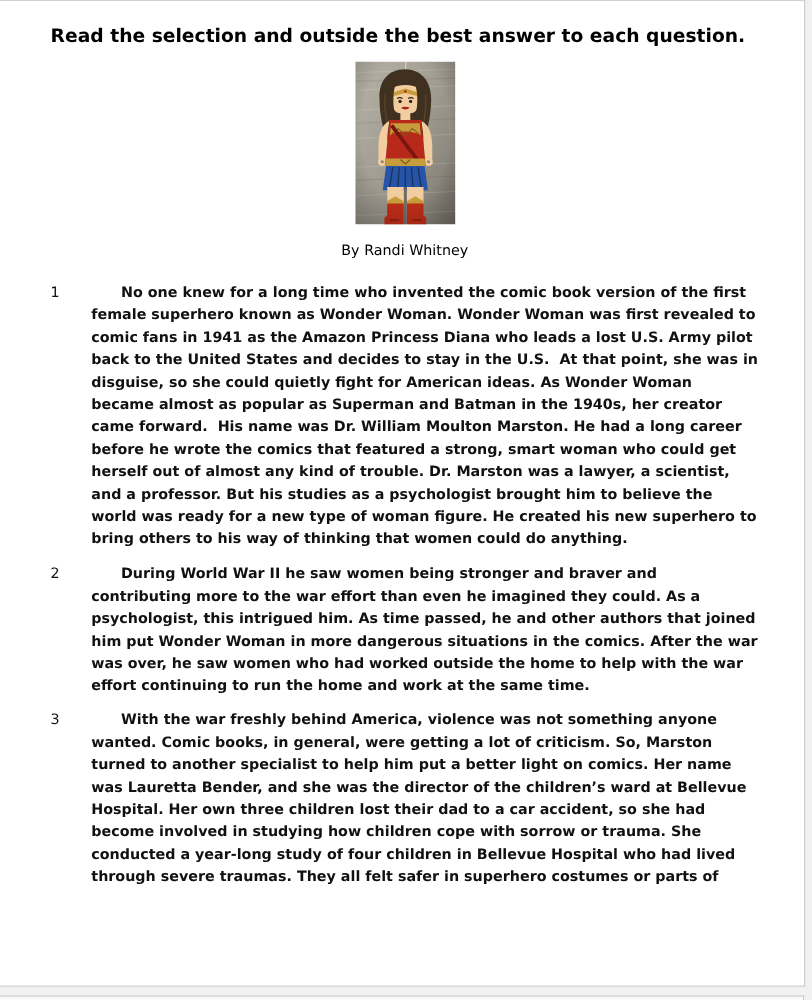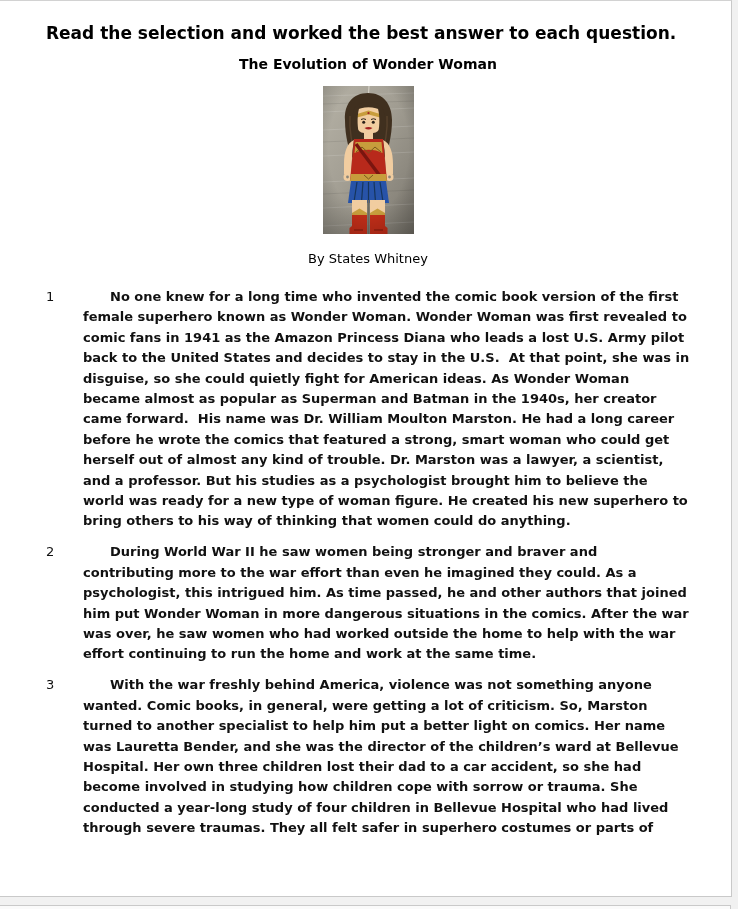--- a/index.html
+++ b/index.html
@@ -88,23 +88,22 @@
     border-top: 1px solid #c9c9c9;
     border-right: 1px solid #c9c9c9;
   }
 </style>
 </head>
 <body>
 
 <div class="panel">
   <div class="content">
 
-    <h1 class="instruction">Read the selection and worked the best answer to each question.</h1>
-
-    <h2 class="passage-title">The Evolution of Wonder Woman</h2>
+    <h1 class="instruction">Read the selection and outside the best answer to each question.</h1>
+
 
     <div class="image-wrap">
       <svg width="91" height="148" viewBox="0 0 91 148" role="img">
         <defs>
           <linearGradient id="bgg" x1="0" y1="0" x2="1" y2="1">
             <stop offset="0" stop-color="#b6b2a6"></stop>
             <stop offset="0.45" stop-color="#a29e93"></stop>
             <stop offset="1" stop-color="#7b776e"></stop>
           </linearGradient>
           <radialGradient id="vig" cx="0.5" cy="0.42" r="0.8">
@@ -191,21 +190,21 @@
         <path d="M47 129 L62 129 L62 140 L64.5 142 L64.5 148 L47 148 Z" fill="#bf2d18"></path>
         <path d="M31 144 L40 144" stroke="#8e1f10" stroke-width="1.4"></path>
         <path d="M51 144 L60 144" stroke="#8e1f10" stroke-width="1.4"></path>
 
         <rect x="44.4" y="114" width="2.2" height="34" fill="#6d6960"></rect>
 
         <rect width="91" height="148" fill="url(#vig)"></rect>
       </svg>
     </div>
 
-    <div class="byline">By States Whitney</div>
+    <div class="byline">By Randi Whitney</div>
 
     <div class="para">
       <div class="pnum">1</div>
       <div class="ptext">No one knew for a long time who invented the comic book version of the first female superhero known as Wonder Woman. Wonder Woman was first revealed to comic fans in 1941 as the Amazon Princess Diana who leads a lost U.S. Army pilot back to the United States and decides to stay in the U.S.  At that point, she was in disguise, so she could quietly fight for American ideas. As Wonder Woman became almost as popular as Superman and Batman in the 1940s, her creator came forward.  His name was Dr. William Moulton Marston. He had a long career before he wrote the comics that featured a strong, smart woman who could get herself out of almost any kind of trouble. Dr. Marston was a lawyer, a scientist, and a professor. But his studies as a psychologist brought him to believe the world was ready for a new type of woman figure. He created his new superhero to bring others to his way of thinking that women could do anything.</div>
     </div>
 
     <div class="para">
       <div class="pnum">2</div>
       <div class="ptext">During World War II he saw women being stronger and braver and contributing more to the war effort than even he imagined they could. As a psychologist, this intrigued him. As time passed, he and other authors that joined him put Wonder Woman in more dangerous situations in the comics. After the war was over, he saw women who had worked outside the home to help with the war effort continuing to run the home and work at the same time.</div>
     </div>

